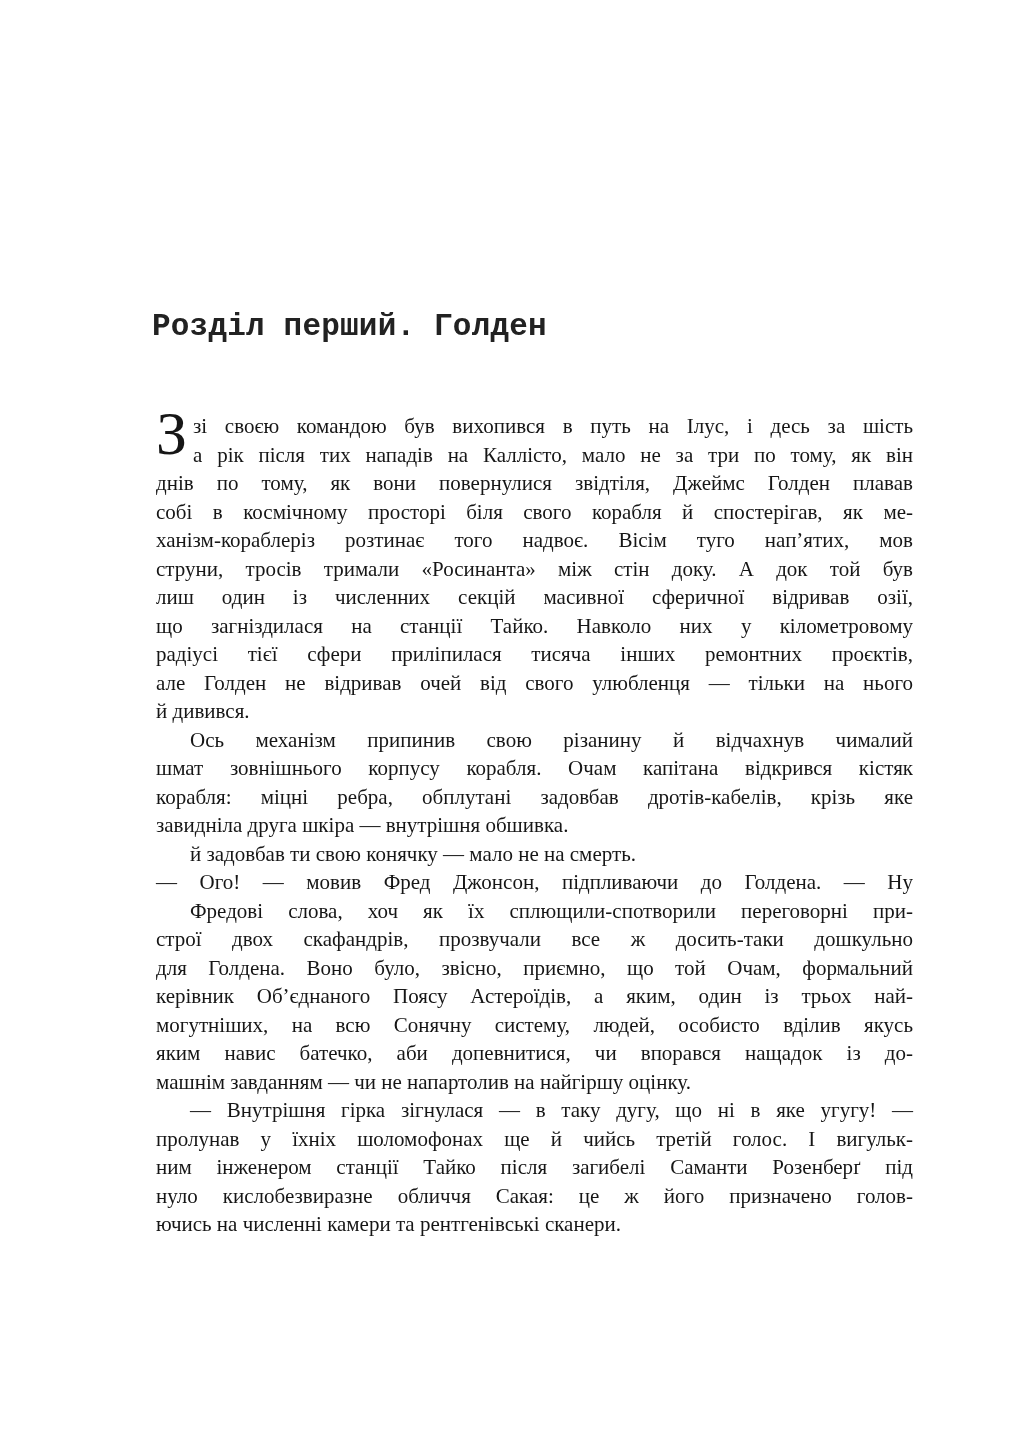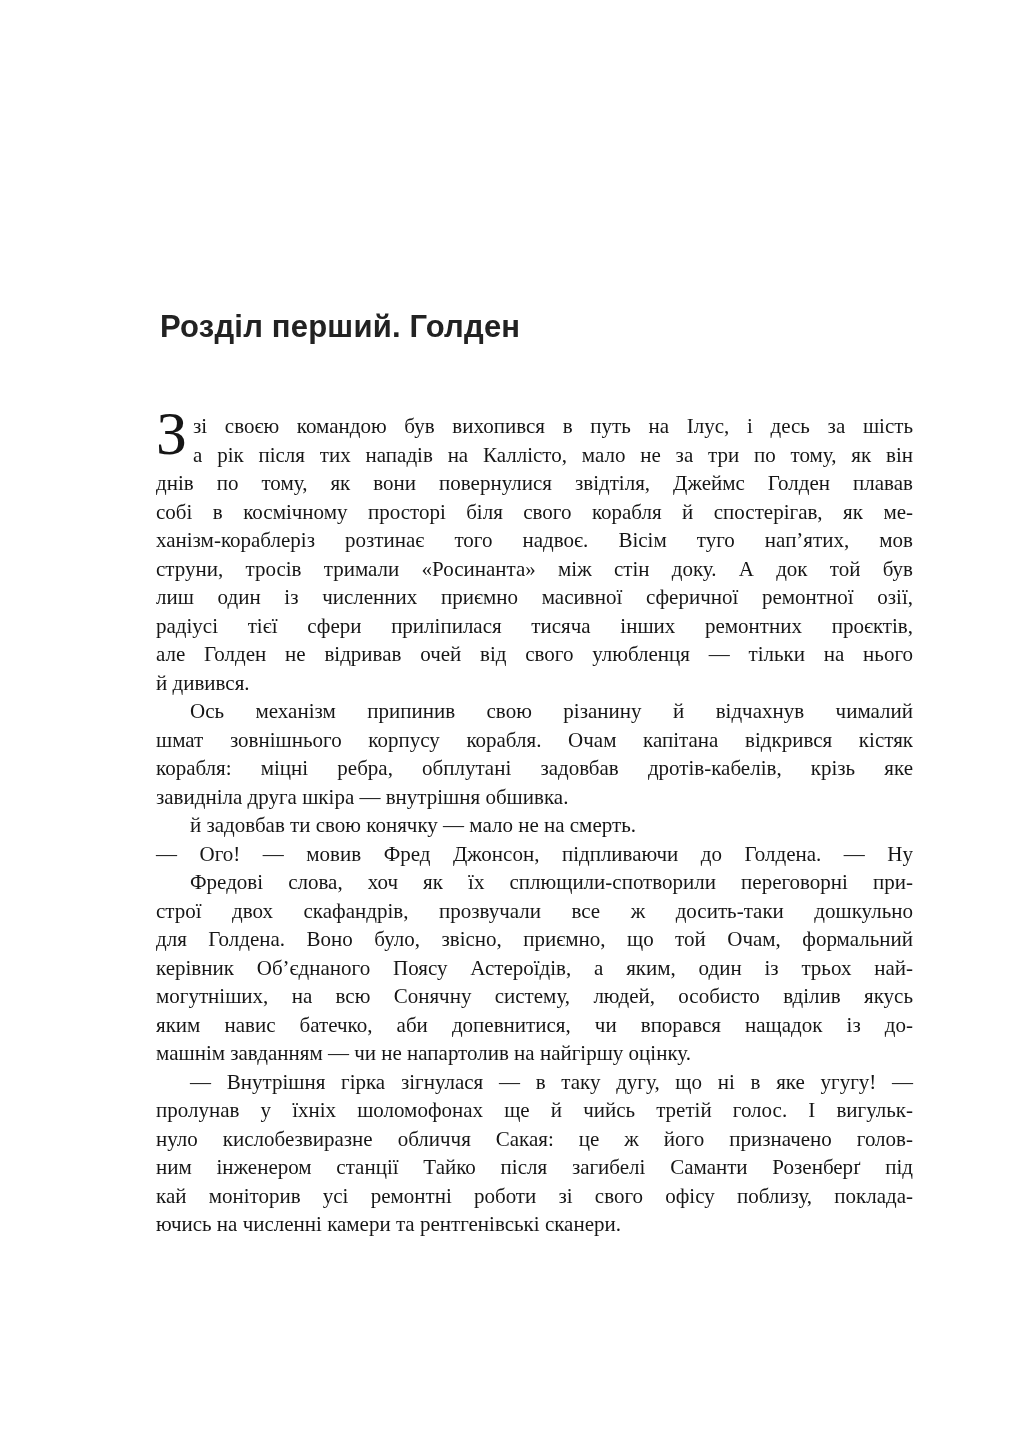--- a/index.html
+++ b/index.html
@@ -9,24 +9,24 @@
   }
   .page {
     position: relative;
     width: 1035px;
     height: 1440px;
     background: #ffffff;
     overflow: hidden;
   }
   .chapter-title {
     position: absolute;
-    left: 160px;
+    left: 152px;
     top: 308px;
     margin: 0;
-    font-family: Liberation Sans, sans-serif;
+    font-family: Liberation Mono, monospace;
     font-weight: 700;
     font-size: 31px;
     line-height: 38px;
     letter-spacing: 0.2px;
     color: #222222;
   }
   .text-block {
     position: absolute;
     left: 156px;
     top: 412px;
@@ -73,21 +73,22 @@
   <h1 class="chapter-title">Розділ перший. Голден</h1>
   <div class="text-block">
       <div class="para">
         <span class="dropcap">З</span>
         <div class="line dc-offset">зі своєю командою був вихопився в путь на Ілус, і десь за шість</div>
         <div class="line dc-offset">а рік після тих нападів на Каллісто, мало не за три по тому, як він</div>
         <div class="line">днів по тому, як вони повернулися звідтіля, Джеймс Голден плавав</div>
         <div class="line">собі в космічному просторі біля свого корабля й спостерігав, як ме-</div>
         <div class="line">ханізм-кораблеріз розтинає того надвоє. Вісім туго нап’ятих, мов</div>
         <div class="line">струни, тросів тримали «Росинанта» між стін доку. А док той був</div>
-        <div class="line">лиш один із численних приємно масивної сферичної ремонтної озії,</div>
+        <div class="line">лиш один із численних секцій масивної сферичної відривав озії,</div>
+        <div class="line">що загніздилася на станції Тайко. Навколо них у кілометровому</div>
         <div class="line">радіусі тієї сфери приліпилася тисяча інших ремонтних проєктів,</div>
         <div class="line">але Голден не відривав очей від свого улюбленця — тільки на нього</div>
         <div class="line last">й дивився.</div>
       </div>
       <div class="para indent">
         <div class="line">Ось механізм припинив свою різанину й відчахнув чималий</div>
         <div class="line">шмат зовнішнього корпусу корабля. Очам капітана відкрився кістяк</div>
         <div class="line">корабля: міцні ребра, обплутані задовбав дротів-кабелів, крізь яке</div>
         <div class="line last">завидніла друга шкіра — внутрішня обшивка.</div>
       </div>
@@ -100,19 +101,18 @@
         <div class="line">строї двох скафандрів, прозвучали все ж досить-таки дошкульно</div>
         <div class="line">для Голдена. Воно було, звісно, приємно, що той Очам, формальний</div>
         <div class="line">керівник Об’єднаного Поясу Астероїдів, а яким, один із трьох най-</div>
         <div class="line">могутніших, на всю Сонячну систему, людей, особисто вділив якусь</div>
         <div class="line">яким навис батечко, аби допевнитися, чи впорався нащадок із до-</div>
         <div class="line last">машнім завданням — чи не напартолив на найгіршу оцінку.</div>
       </div>
       <div class="para indent">
         <div class="line">— Внутрішня гірка зігнулася — в таку дугу, що ні в яке угугу! —</div>
         <div class="line">пролунав у їхніх шоломофонах ще й чийсь третій голос. І вигульк-</div>
+        <div class="line">ним інженером станції Тайко після загибелі Саманти Розенберґ під</div>
         <div class="line">нуло кислобезвиразне обличчя Сакая: це ж його призначено голов-</div>
-        <div class="line">ним інженером станції Тайко після загибелі Саманти Розенберґ під</div>
-        <div class="line">кай моніторив усі ремонтні роботи зі свого офісу поблизу, поклада-</div>
         <div class="line last">ючись на численні камери та рентгенівські сканери.</div>
       </div>
     </div>
 </div>
 
 </body></html>

